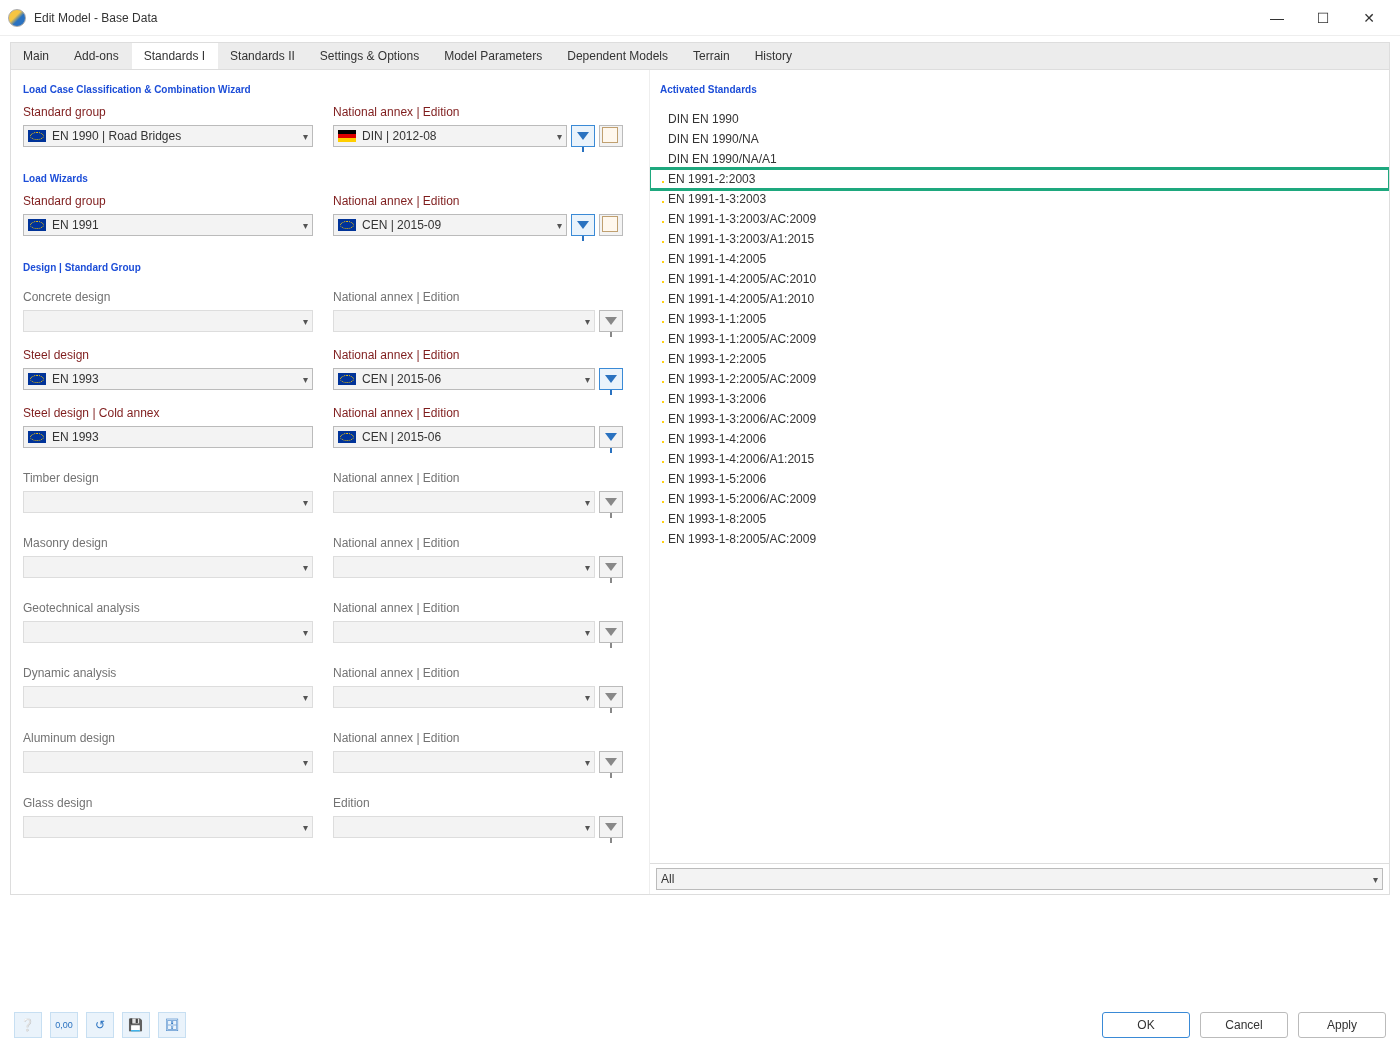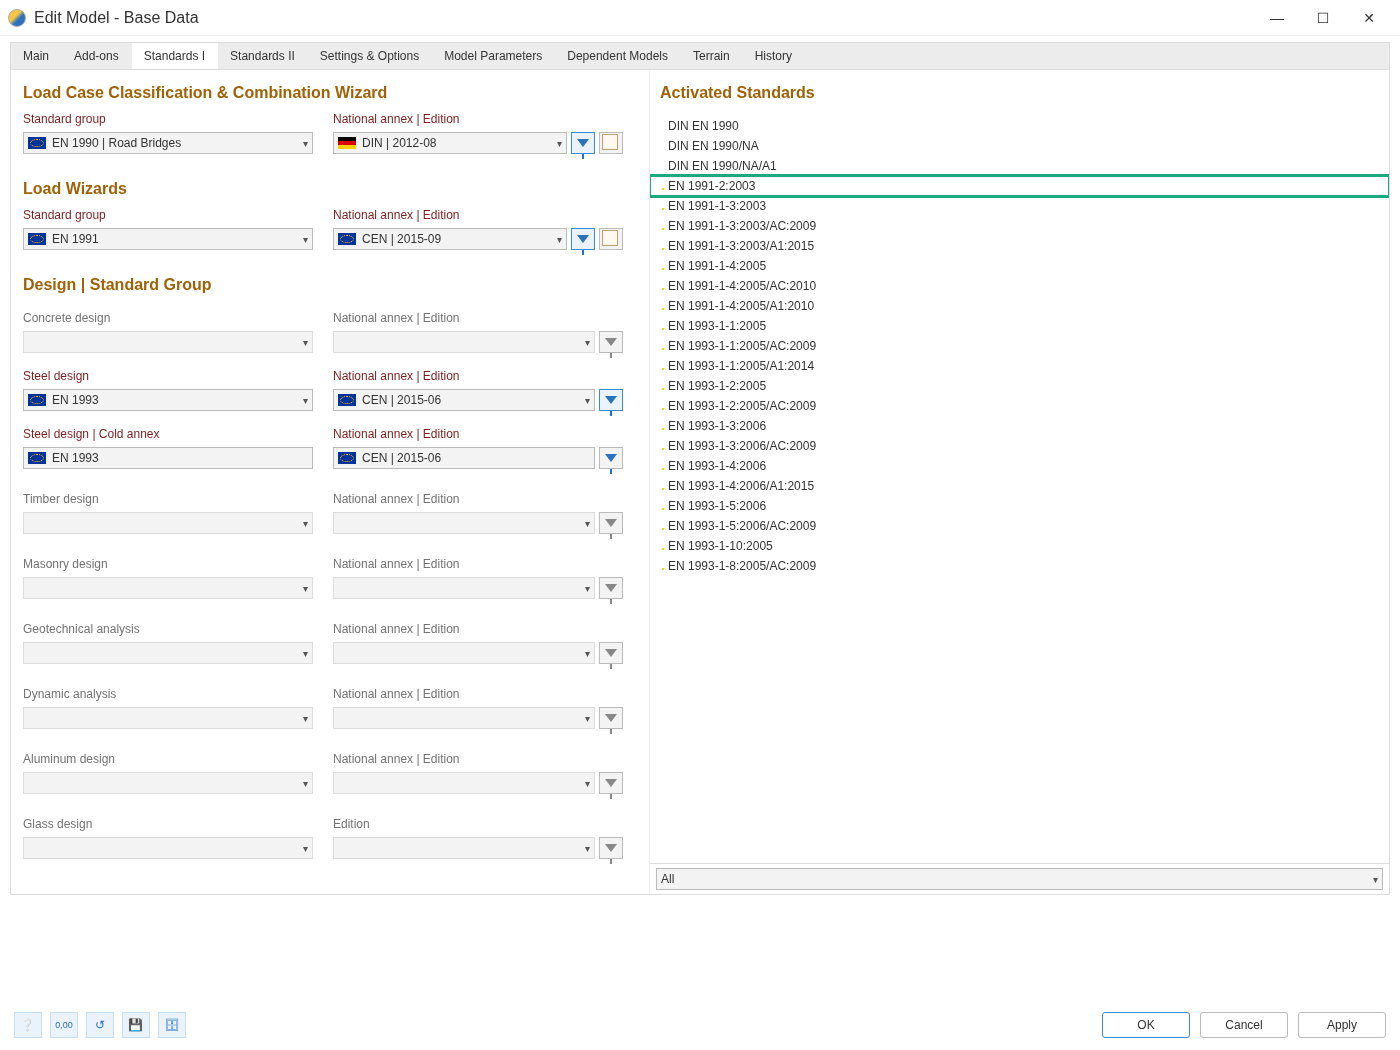--- a/index.html
+++ b/index.html
@@ -1,30 +1,30 @@
 <!DOCTYPE html>
 <html><head>
 <meta charset="utf-8">
 <style>
 * { box-sizing: border-box; margin: 0; padding: 0; }
 body { font-family: "Segoe UI", Tahoma, sans-serif; font-size: 12px; background: #fff; color: #333; width:1400px; height:1050px; overflow:hidden; position:relative;}
 .titlebar { height: 36px; display:flex; align-items:center; padding: 0 8px; justify-content:space-between; border-bottom:1px solid #eee;}
 .titlebar .left { display:flex; align-items:center; gap:8px;}
 .titlebar .app-icon { width:18px; height:18px; background:linear-gradient(135deg,#f5c542 40%,#2a72c0 60%); border-radius:50%; border:1px solid #aaa;}
-.titlebar .title { font-size:16px; }
+.titlebar .title { font-size:12px; }
 .titlebar .ctrls { display:flex; gap:0;}
 .titlebar .ctrls .ctrl { width:46px; height:30px; display:flex; align-items:center; justify-content:center; font-size:14px; }
 .outer { padding: 6px 10px 0 10px; }
 .tabs { display:flex; background:#ececec; border:1px solid #ddd; border-bottom:none;}
 .tab { padding:6px 12px; border-right:1px solid #ddd0; color:#333; }
 .tab.active { background:#fff; }
 .content-box { border:1px solid #ddd; height:826px; display:flex; }
 .left-pane { width:638px; padding:10px 12px; overflow:hidden;}
 .right-pane { flex:1; border-left:1px solid #eee; display:flex; flex-direction:column;}
-.section-title { color:#a16207; font-weight:bold; margin:4px 0 10px 0; font-size:16px;}
+.section-title { color:#1d4ed8; font-weight:bold; margin:4px 0 10px 0; font-size:10px;}
 .row { display:flex; gap:20px; margin-bottom:8px;}
 .col { display:flex; flex-direction:column; gap:4px;}
 .col.w1 { width:290px;}
 .col.w2 { width:290px;}
 .label { color:#7f1d1d; font-size:12px; margin-bottom:2px;}
 .label.disabled { color:#737373;margin-top:7px; }
 .field-row { display:flex; gap:4px; align-items:center;}
 .dropdown { height:22px; border:1px solid #bbb; background:#f3f3f3; display:flex; align-items:center; padding:0 4px; gap:6px; flex:1; position:relative;}
 .dropdown.disabled { background:#f3f3f3; border-color:#ddd; color:#999;}
 .dropdown .chevron { margin-left:auto; font-size:10px; color:#555;}
@@ -407,24 +407,20 @@
           <div class="std-item">
             <span class="flag eu"></span>
             <span class="txt">EN 1993-1-1:2005</span>
           </div>
           <div class="std-item">
             <span class="flag eu"></span>
             <span class="txt">EN 1993-1-1:2005/AC:2009</span>
           </div>
           <div class="std-item">
             <span class="flag eu"></span>
-            <span class="txt">EN 1993-1-1:2005/A1:2014</span>
-          </div>
-          <div class="std-item">
-            <span class="flag eu"></span>
             <span class="txt">EN 1993-1-2:2005</span>
           </div>
           <div class="std-item">
             <span class="flag eu"></span>
             <span class="txt">EN 1993-1-2:2005/AC:2009</span>
           </div>
           <div class="std-item">
             <span class="flag eu"></span>
             <span class="txt">EN 1993-1-3:2006</span>
           </div>
@@ -443,21 +439,21 @@
           <div class="std-item">
             <span class="flag eu"></span>
             <span class="txt">EN 1993-1-5:2006</span>
           </div>
           <div class="std-item">
             <span class="flag eu"></span>
             <span class="txt">EN 1993-1-5:2006/AC:2009</span>
           </div>
           <div class="std-item">
             <span class="flag eu"></span>
-            <span class="txt">EN 1993-1-10:2005</span>
+            <span class="txt">EN 1993-1-8:2005</span>
           </div>
           <div class="std-item">
             <span class="flag eu"></span>
             <span class="txt">EN 1993-1-8:2005/AC:2009</span>
           </div>
         </div>
       <div class="right-bottom">
         <div class="dropdown">
           <span>All</span>
           <span class="chevron">▾</span>

